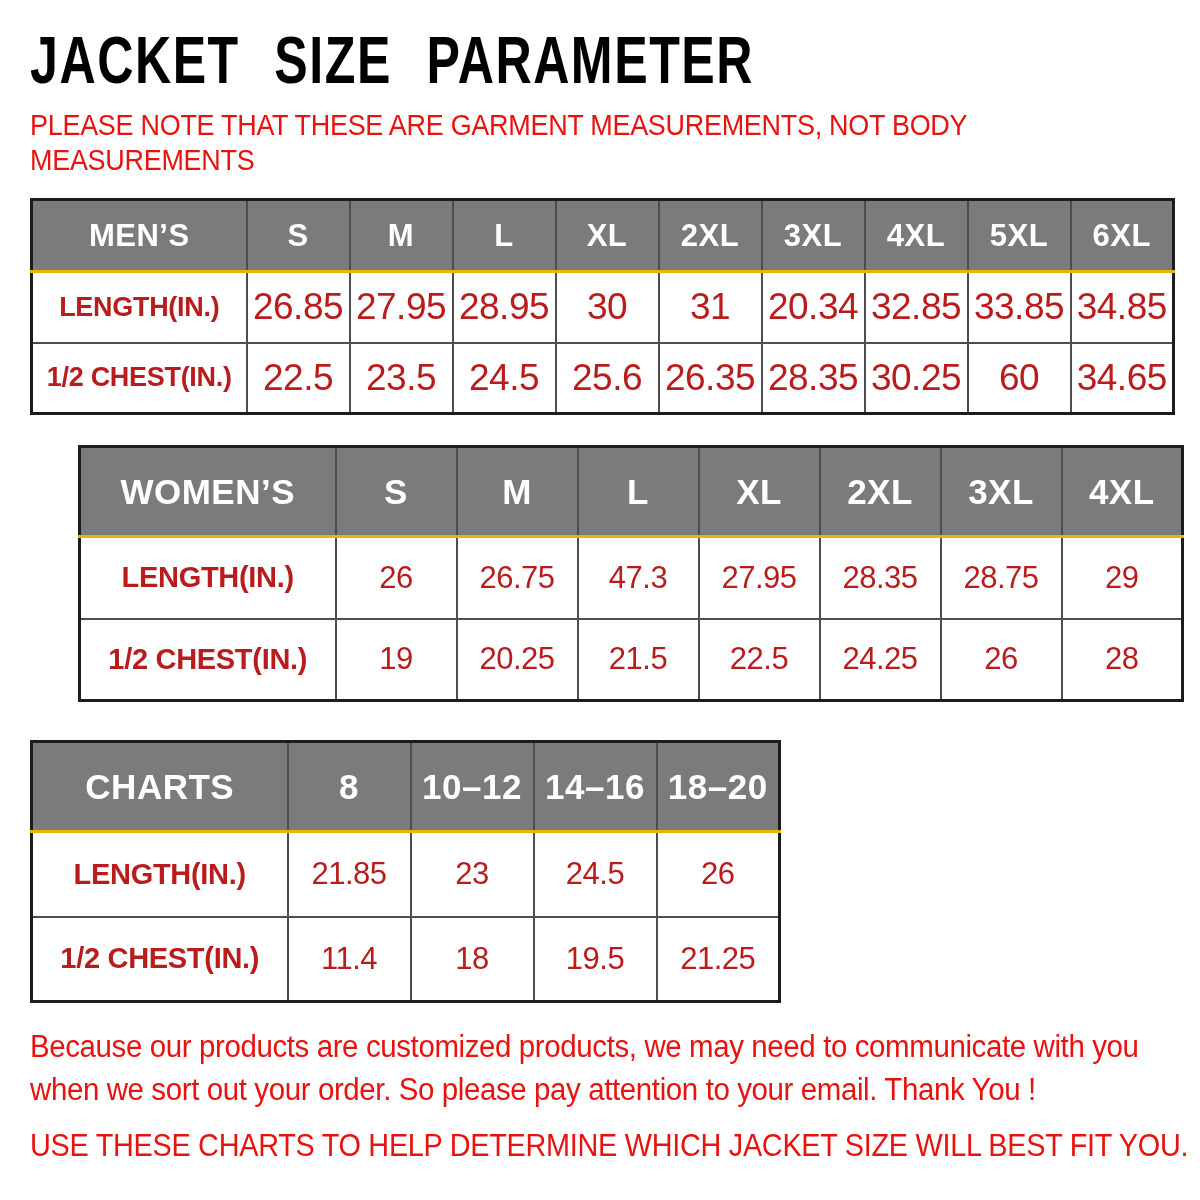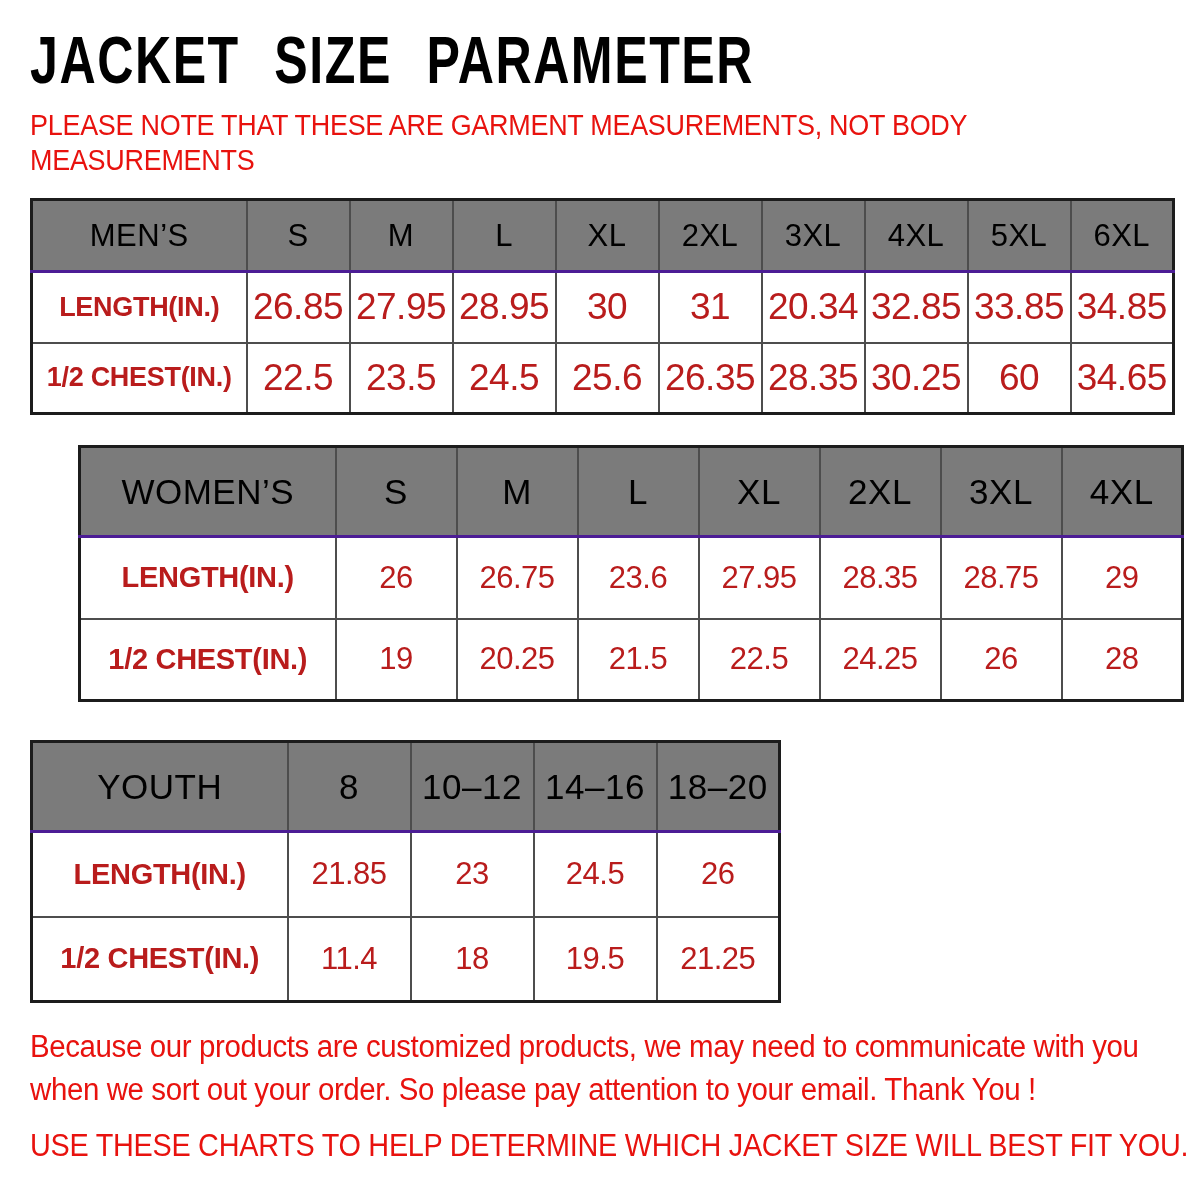--- a/index.html
+++ b/index.html
@@ -50,23 +50,23 @@
   }
   th, td {
     border: 2px solid #4d4d4d;
     text-align: center;
     vertical-align: middle;
     overflow: hidden;
   }
   table { border: 3px solid #1c1c1c; }
   thead th {
     background: #7b7b7b;
-    color: #000000;
-    font-weight: 400;
-    border-bottom: 3px solid #4c1d95;
+    color: #ffffff;
+    font-weight: 700;
+    border-bottom: 3px solid #eab308;
     letter-spacing: 0.5px;
   }
   tbody td { color: #b91c1c; font-weight: 400; letter-spacing: -0.5px; }
   tbody td.rowlabel { font-weight: 700; letter-spacing: -0.3px; }
 
   #mens-table  { left: 30px; top: 198px; width: 1143px; }
   #mens-table thead th { height: 72px; font-size: 31px; }
   #mens-table tbody td { height: 71px; font-size: 37px; }
   #mens-table tbody td.rowlabel { font-size: 27px; }
 
@@ -195,21 +195,21 @@
       <th>2XL</th>
       <th>3XL</th>
       <th>4XL</th>
     </tr>
   </thead>
   <tbody>
     <tr>
       <td class="rowlabel">LENGTH(IN.)</td>
       <td>26</td>
       <td>26.75</td>
-      <td>23.6</td>
+      <td>47.3</td>
       <td>27.95</td>
       <td>28.35</td>
       <td>28.75</td>
       <td>29</td>
     </tr>
     <tr>
       <td class="rowlabel">1/2 CHEST(IN.)</td>
       <td>19</td>
       <td>20.25</td>
       <td>21.5</td>
@@ -224,21 +224,21 @@
 <table id="youth-table">
   <colgroup>
     <col style="width:256px">
     <col style="width:123px">
       <col style="width:123px">
       <col style="width:123px">
       <col style="width:123px">
   </colgroup>
   <thead>
     <tr>
-      <th>YOUTH</th>
+      <th>CHARTS</th>
       <th>8</th>
       <th>10–12</th>
       <th>14–16</th>
       <th>18–20</th>
     </tr>
   </thead>
   <tbody>
     <tr>
       <td class="rowlabel">LENGTH(IN.)</td>
       <td>21.85</td>

